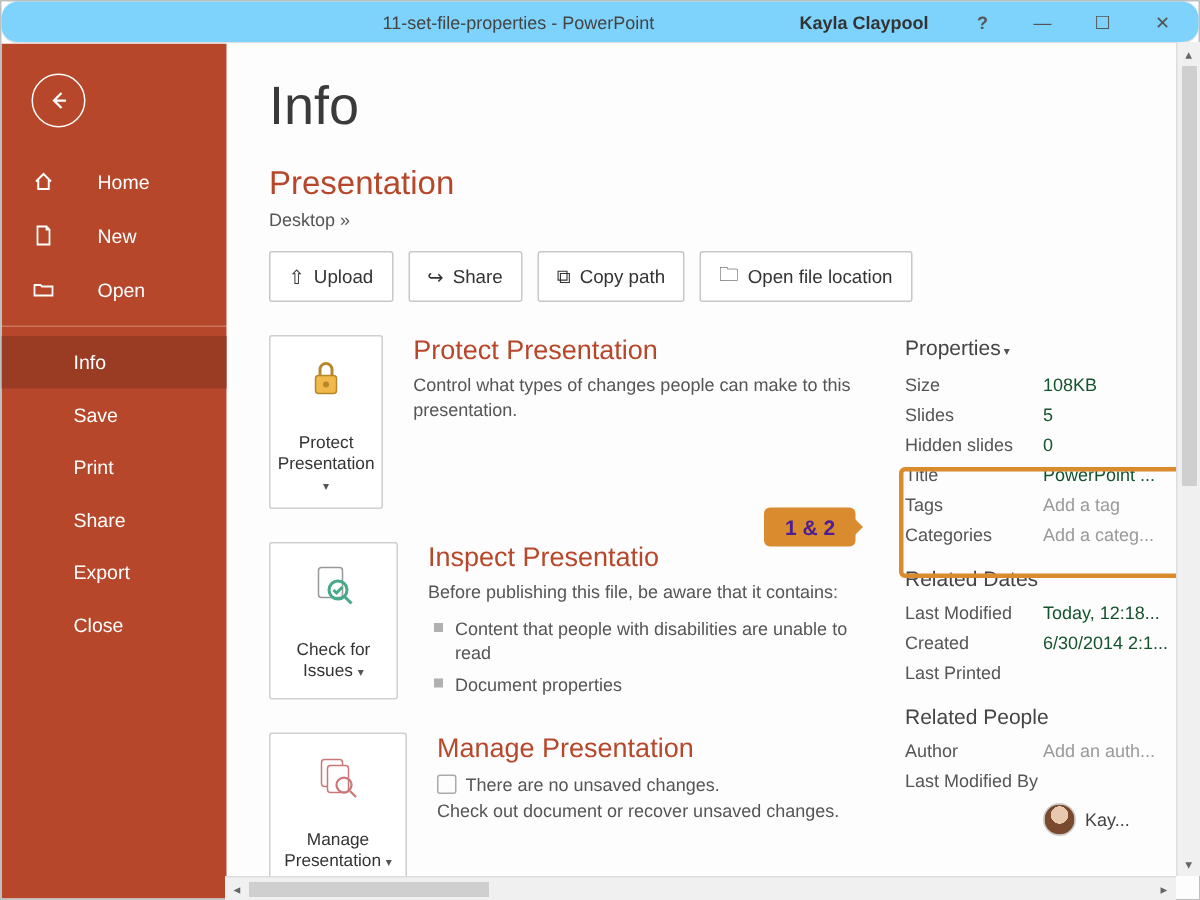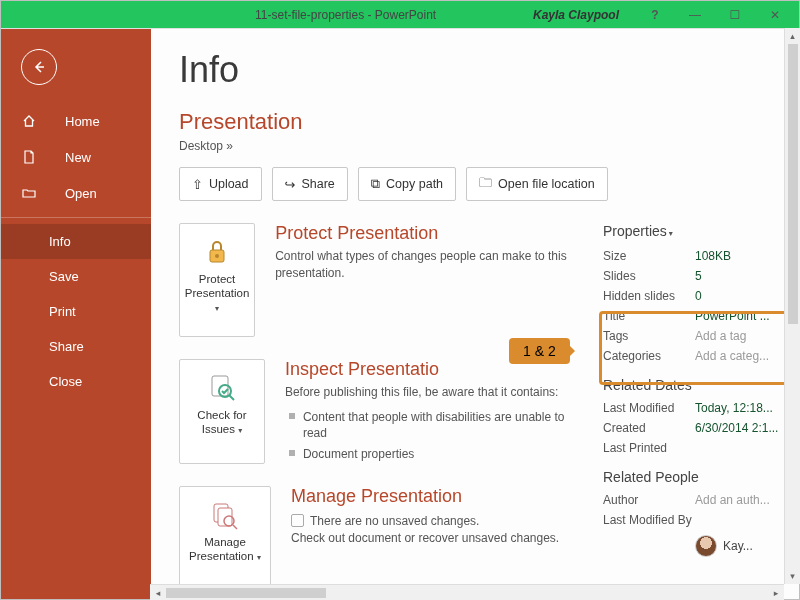--- a/index.html
+++ b/index.html
@@ -1,20 +1,20 @@
 <!DOCTYPE html>
 <html><head>
 <meta charset="utf-8">
 <style>
   * { box-sizing: border-box; margin: 0; padding: 0; font-family: "Segoe UI", Arial, sans-serif; }
   body { width: 800px; height: 600px; overflow: hidden; background: #fff; }
   .app { width: 800px; height: 600px; display: flex; flex-direction: column; border: 1px solid #bfbfbf; }
-  .titlebar { height: 28px; background: #22c55e; border-bottom: 1px solid #e0e0e0; display: flex; align-items: center; padding: 0 4px; font-size: 12px; color: #444; }
+  .titlebar { height: 28px; background: #7dd3fc; border-bottom: 1px solid #e0e0e0; display: flex; align-items: center; padding: 0 4px; font-size: 12px; color: #444; border-radius: 11px; }
   .titlebar .title { flex: 0 0 auto; margin-left: 250px; }
-  .titlebar .user { margin-left: auto; font-weight: 600; color: #333; margin-right: 16px; font-style: italic; }
+  .titlebar .user { margin-left: auto; font-weight: 600; color: #333; margin-right: 16px; }
   .titlebar .win-controls { display: flex; gap: 0; }
   .titlebar .win-btn { width: 40px; height: 26px; display: flex; align-items: center; justify-content: center; color: #555; font-size: 12px; }
   .titlebar .win-btn.help { font-weight: bold; }
   .main { flex: 1; display: flex; overflow: hidden; }
   .sidebar { width: 150px; background: #b7472a; color: #fff; display: flex; flex-direction: column; padding-top: 10px; }
   .back-btn { width: 36px; height: 36px; border: 1.5px solid #fff; border-radius: 50%; margin: 10px 0 18px 20px; display: flex; align-items: center; justify-content: center; }
   .back-btn svg { fill: none; stroke: #fff; stroke-width: 1.5; }
   .nav-item { display: flex; align-items: center; gap: 28px; padding: 10px 20px; font-size: 13px; color: #fff; cursor: default; }
   .nav-item .nav-icon { width: 16px; height: 16px; display: flex; align-items: center; justify-content: center; }
   .nav-item.selected { background: #9a3c24; }
@@ -23,40 +23,40 @@
   .content h1 { font-size: 36px; font-weight: 300; color: #3a3a3a; margin-bottom: 18px; }
   .presentation-title { color: #b7472a; font-size: 22px; font-weight: 400; margin-bottom: 4px; }
   .path-row { font-size: 12px; color: #555; margin-bottom: 14px; }
   .action-row { display: flex; gap: 10px; margin-bottom: 22px; }
   .pill-btn { border: 1px solid #c8c8c8; background: #fff; border-radius: 2px; padding: 5px 12px; font-size: 12.5px; color: #333; display: flex; align-items: center; gap: 6px; }
   .pill-btn .ic { font-size: 13px; }
   .columns { display: flex; gap: 34px; }
   .left-col { width: 390px; display: flex; flex-direction: column; gap: 22px; }
   .right-col { width: 200px; }
   .section { display: flex; gap: 20px; }
-  .big-btn { width: 92px; border: 1px solid #cfcfcf; border-radius: 2px; background: #fff; padding: 10px 4px 22px; display: flex; flex-direction: column; align-items: center; gap: 3px; font-size: 11.5px; color: #333; }
+  .big-btn { width: 92px; border: 1px solid #cfcfcf; border-radius: 2px; background: #fff; padding: 10px 4px 8px; display: flex; flex-direction: column; align-items: center; gap: 19px; font-size: 11.5px; color: #333; }
   .big-btn .ic-wrap { width: 36px; height: 36px; display: flex; align-items: center; justify-content: center; }
   .big-btn .lbl { text-align: center; line-height: 1.2; }
   .big-btn .caret { font-size: 8px; color: #555; }
   .section-body .sec-title { color: #b7472a; font-size: 18px; font-weight: 400; margin-bottom: 4px; }
   .section-body .sec-desc { font-size: 12px; color: #555; line-height: 1.4; }
   .section-body ul { list-style: none; margin-top: 6px; }
   .section-body ul li { font-size: 12px; color: #555; padding: 2px 0 2px 18px; position: relative; line-height: 1.35; }
   .section-body ul li::before { content: ''; position: absolute; left: 4px; top: 6px; width: 6px; height: 6px; background: #b0b0b0; }
   .section-body .inline-ic { display: inline-block; width: 13px; height: 13px; border: 1px solid #aaa; border-radius: 2px; margin-right: 6px; vertical-align: -2px; }
   .props-header { font-size: 14px; color: #444; margin-bottom: 10px; }
   .props-header .caret { font-size: 8px; color: #555; margin-left: 2px; }
   .prop-list { display: flex; flex-direction: column; gap: 6px; margin-bottom: 14px; }
   .prop-row { display: flex; font-size: 12px; }
   .prop-row .k { width: 92px; color: #555; }
   .prop-row .v { color: #14532d; overflow: hidden; text-overflow: ellipsis; white-space: nowrap; }
   .prop-row .v.placeholder { color: #9a9a9a; }
   .props-sub { font-size: 14px; color: #444; margin: 12px 0 8px; }
   .highlight-box { position: absolute; border: 3px solid #d98b2e; border-radius: 4px; pointer-events: none; }
-  .callout { position: absolute; background: #d98b2e; color: #000000; font-size: 14px; font-weight: 400; padding: 5px 14px; border-radius: 4px; }
+  .callout { position: absolute; background: #d98b2e; color: #4c1d95; font-size: 14px; font-weight: 700; padding: 5px 14px; border-radius: 4px; }
   .callout::after { content: ''; position: absolute; right: -14px; top: 50%; transform: translateY(-50%); border: 9px solid transparent; border-left-color: #d98b2e; }
   .avatar-row { display: flex; align-items: center; gap: 6px; font-size: 12px; color: #444; margin-top: 2px; }
   .avatar { width: 22px; height: 22px; border-radius: 50%; background: radial-gradient(circle at 50% 35%, #e8c9b0 35%, #7a4a2e 36%); border: 1px solid #ccc; }
   .hscroll { position: absolute; left: 150px; right: 16px; bottom: 0; height: 16px; background: #f0f0f0; border-top: 1px solid #ddd; display: flex; align-items: center; }
   .hscroll .arrow { width: 16px; text-align: center; font-size: 9px; color: #666; }
   .hscroll .track { flex: 1; height: 10px; background: #f0f0f0; position: relative; }
   .hscroll .thumb { position: absolute; left: 0; width: 160px; height: 10px; background: #cfcfcf; }
   .vscroll { position: absolute; right: 0; top: 0; bottom: 16px; width: 16px; background: #f0f0f0; border-left: 1px solid #ddd; display: flex; flex-direction: column; align-items: center; }
   .vscroll .arrow { height: 16px; line-height: 16px; font-size: 9px; color: #666; }
   .vscroll .track { flex: 1; width: 10px; background: #f0f0f0; position: relative; }
@@ -116,20 +116,23 @@
       <div class="nav-item text-only">
           <span>Save</span>
         </div>
       <div class="nav-item text-only">
           <span>Print</span>
         </div>
       <div class="nav-item text-only">
           <span>Share</span>
         </div>
       <div class="nav-item text-only">
+          <span>Export</span>
+        </div>
+      <div class="nav-item text-only">
           <span>Close</span>
         </div>
     </div>
 
     <div class="content">
      <div class="content-inner">
       <h1>Info</h1>
       <div class="presentation-title">Presentation</div>
       <div class="path-row">Desktop »</div>
 

